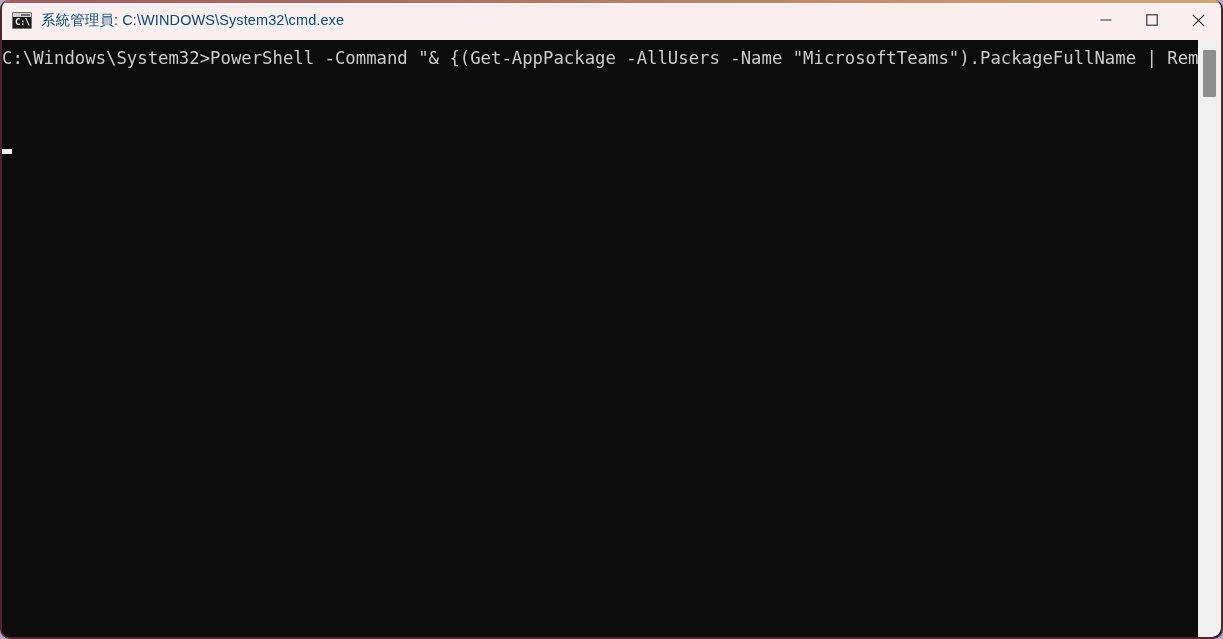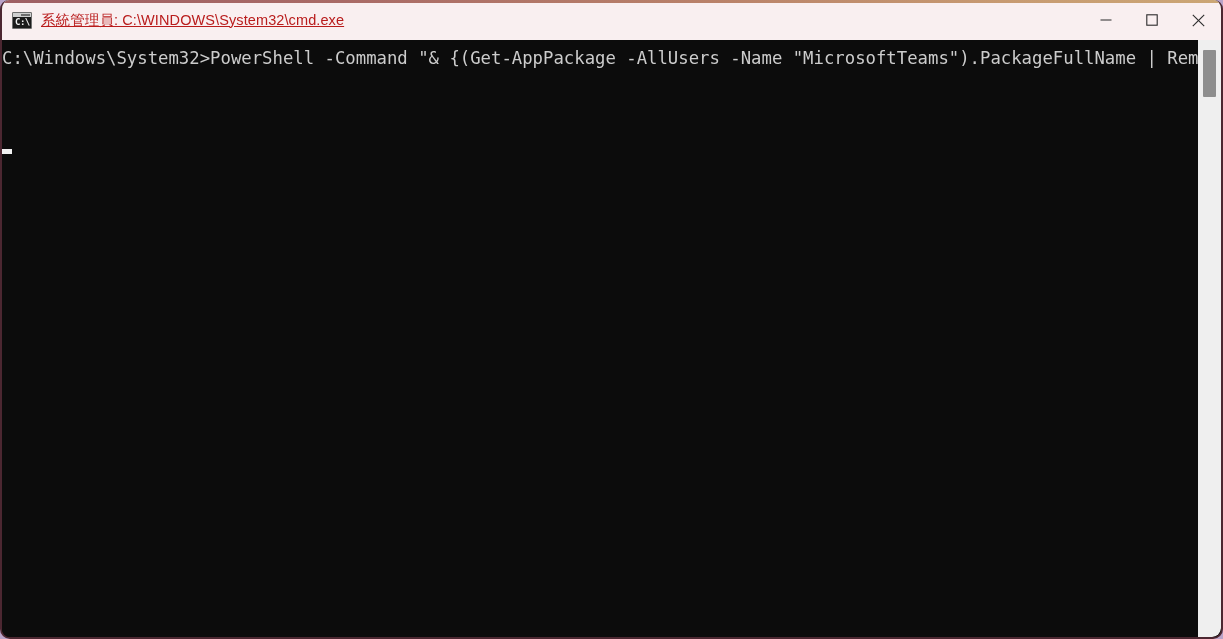--- a/index.html
+++ b/index.html
@@ -94,24 +94,23 @@
     font-family: "DejaVu Sans Mono", monospace;
     font-size: 9px;
     line-height: 11px;
     font-weight: bold;
     letter-spacing: -0.5px;
     white-space: nowrap;
   }
 
   #title-text {
     font-size: 14.5px;
-    color: #b91c1c;
+    color: #0c4a6e;
     white-space: nowrap;
     letter-spacing: 0.1px;
-    text-decoration: underline;
   }
 
   
   #controls {
     position: absolute;
     right: 0;
     top: 0;
     height: 40px;
     display: flex;
     align-items: stretch;

